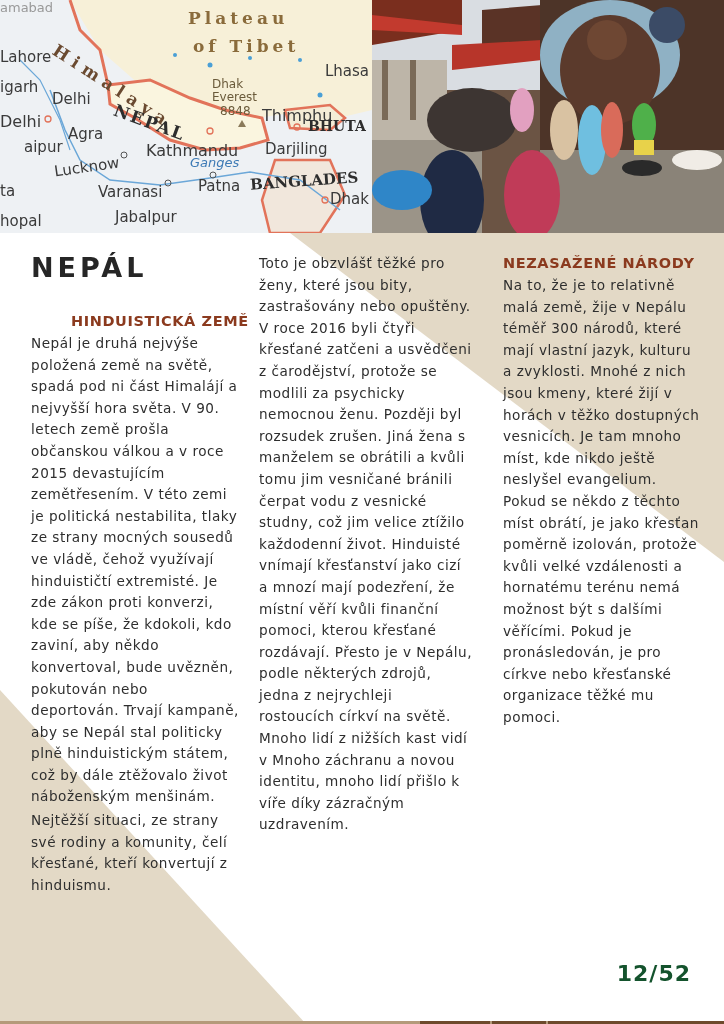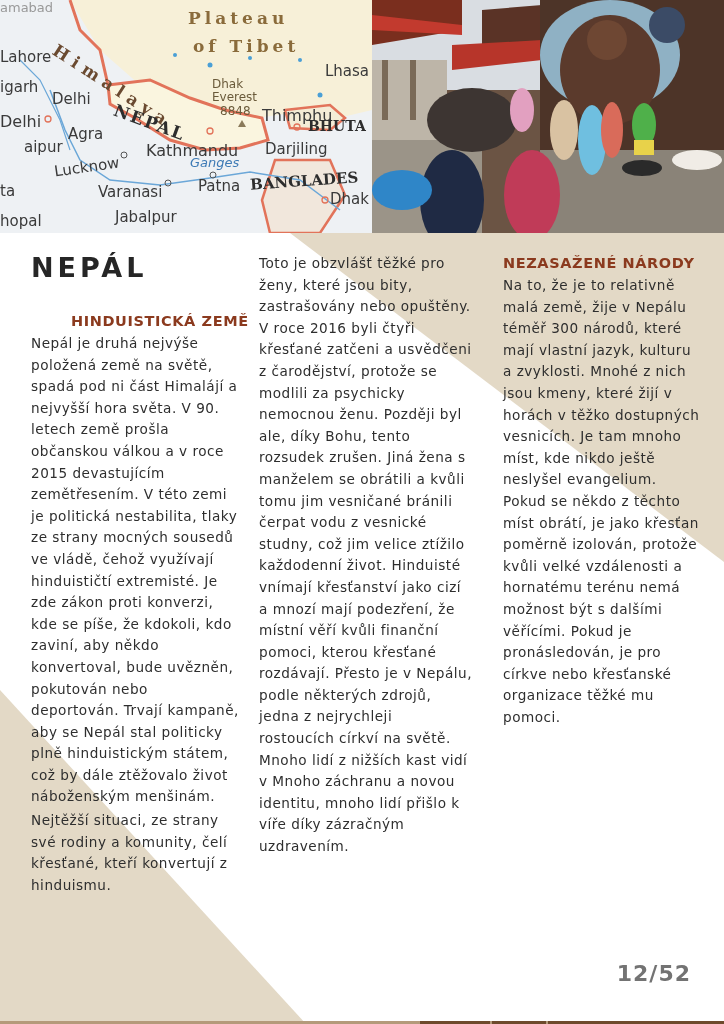--- a/index.html
+++ b/index.html
@@ -42,21 +42,21 @@
     .col1 .section-heading.second { margin-top: 18px; }
     .para {
       font-size: 13.6px; line-height: 21.6px; letter-spacing: 0.5px; margin: 2px 0 0 0;
       color: #2e2e2e;
     }
     .para .ln { display: block; white-space: nowrap; }
     .col2 .para { margin-top: 0; }
 
     .page-number {
       position: absolute; z-index: 3; right: 33px; top: 961px;
-      font-family: "DejaVu Sans", sans-serif; font-weight: bold; font-size: 22px; letter-spacing: 1px; color: #737373;
+      font-family: "DejaVu Sans", sans-serif; font-weight: bold; font-size: 22px; letter-spacing: 1px; color: #14532d;
     }
   </style>
 </head>
 <body>
 
 <svg class="bg-shapes" width="724" height="1024" viewBox="0 0 724 1024">
   <polygon points="290,233 724,233 724,562" fill="#e3d9c6"></polygon>
   <polygon points="0,690 0,1024 306,1024" fill="#e3d9c6"></polygon>
 </svg>
 <div class="bottom-line">
@@ -202,21 +202,20 @@
 <div class="col col2">
   <p class="para">
       <span class="ln">Toto je obzvlášť těžké pro</span>
       <span class="ln">ženy, které jsou bity,</span>
       <span class="ln">zastrašovány nebo opuštěny.</span>
       <span class="ln">V roce 2016 byli čtyři</span>
       <span class="ln">křesťané zatčeni a usvědčeni</span>
       <span class="ln">z čarodějství, protože se</span>
       <span class="ln">modlili za psychicky</span>
       <span class="ln">nemocnou ženu. Později byl</span>
-      <span class="ln">ale, díky Bohu, tento</span>
       <span class="ln">rozsudek zrušen. Jiná žena s</span>
       <span class="ln">manželem se obrátili a kvůli</span>
       <span class="ln">tomu jim vesničané bránili</span>
       <span class="ln">čerpat vodu z vesnické</span>
       <span class="ln">studny, což jim velice ztížilo</span>
       <span class="ln">každodenní život. Hinduisté</span>
       <span class="ln">vnímají křesťanství jako cizí</span>
       <span class="ln">a mnozí mají podezření, že</span>
       <span class="ln">místní věří kvůli finanční</span>
       <span class="ln">pomoci, kterou křesťané</span>

